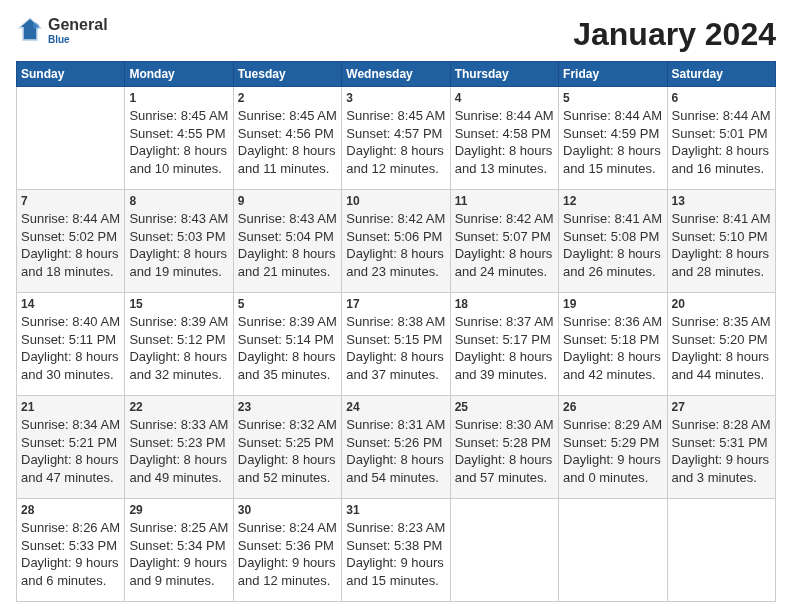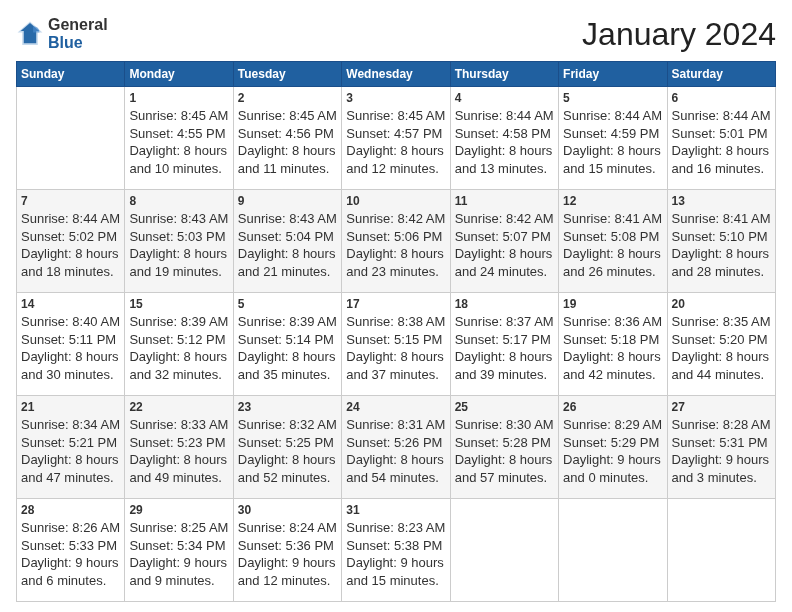--- a/index.html
+++ b/index.html
@@ -32,34 +32,34 @@
       display: flex;
       flex-direction: column;
       line-height: 1.1;
     }
     .logo-general {
       font-size: 16px;
       font-weight: bold;
       color: #333;
     }
     .logo-blue {
-      font-size: 16px;
+      font-size: 10px;
       font-weight: bold;
       color: #2060a0;
     }
     .logo-icon {
       width: 28px;
       height: 28px;
     }
     .title-block {
       text-align: right;
     }
     .title-month {
       font-size: 32px;
-      font-weight: normal;
+      font-weight: bold;
       color: #222;
     }
     .title-location {
       font-size: 14px;
       color: #555;
     }
     .calendar {
       flex: 1;
       border: 1px solid #ccc;
       border-collapse: collapse;

